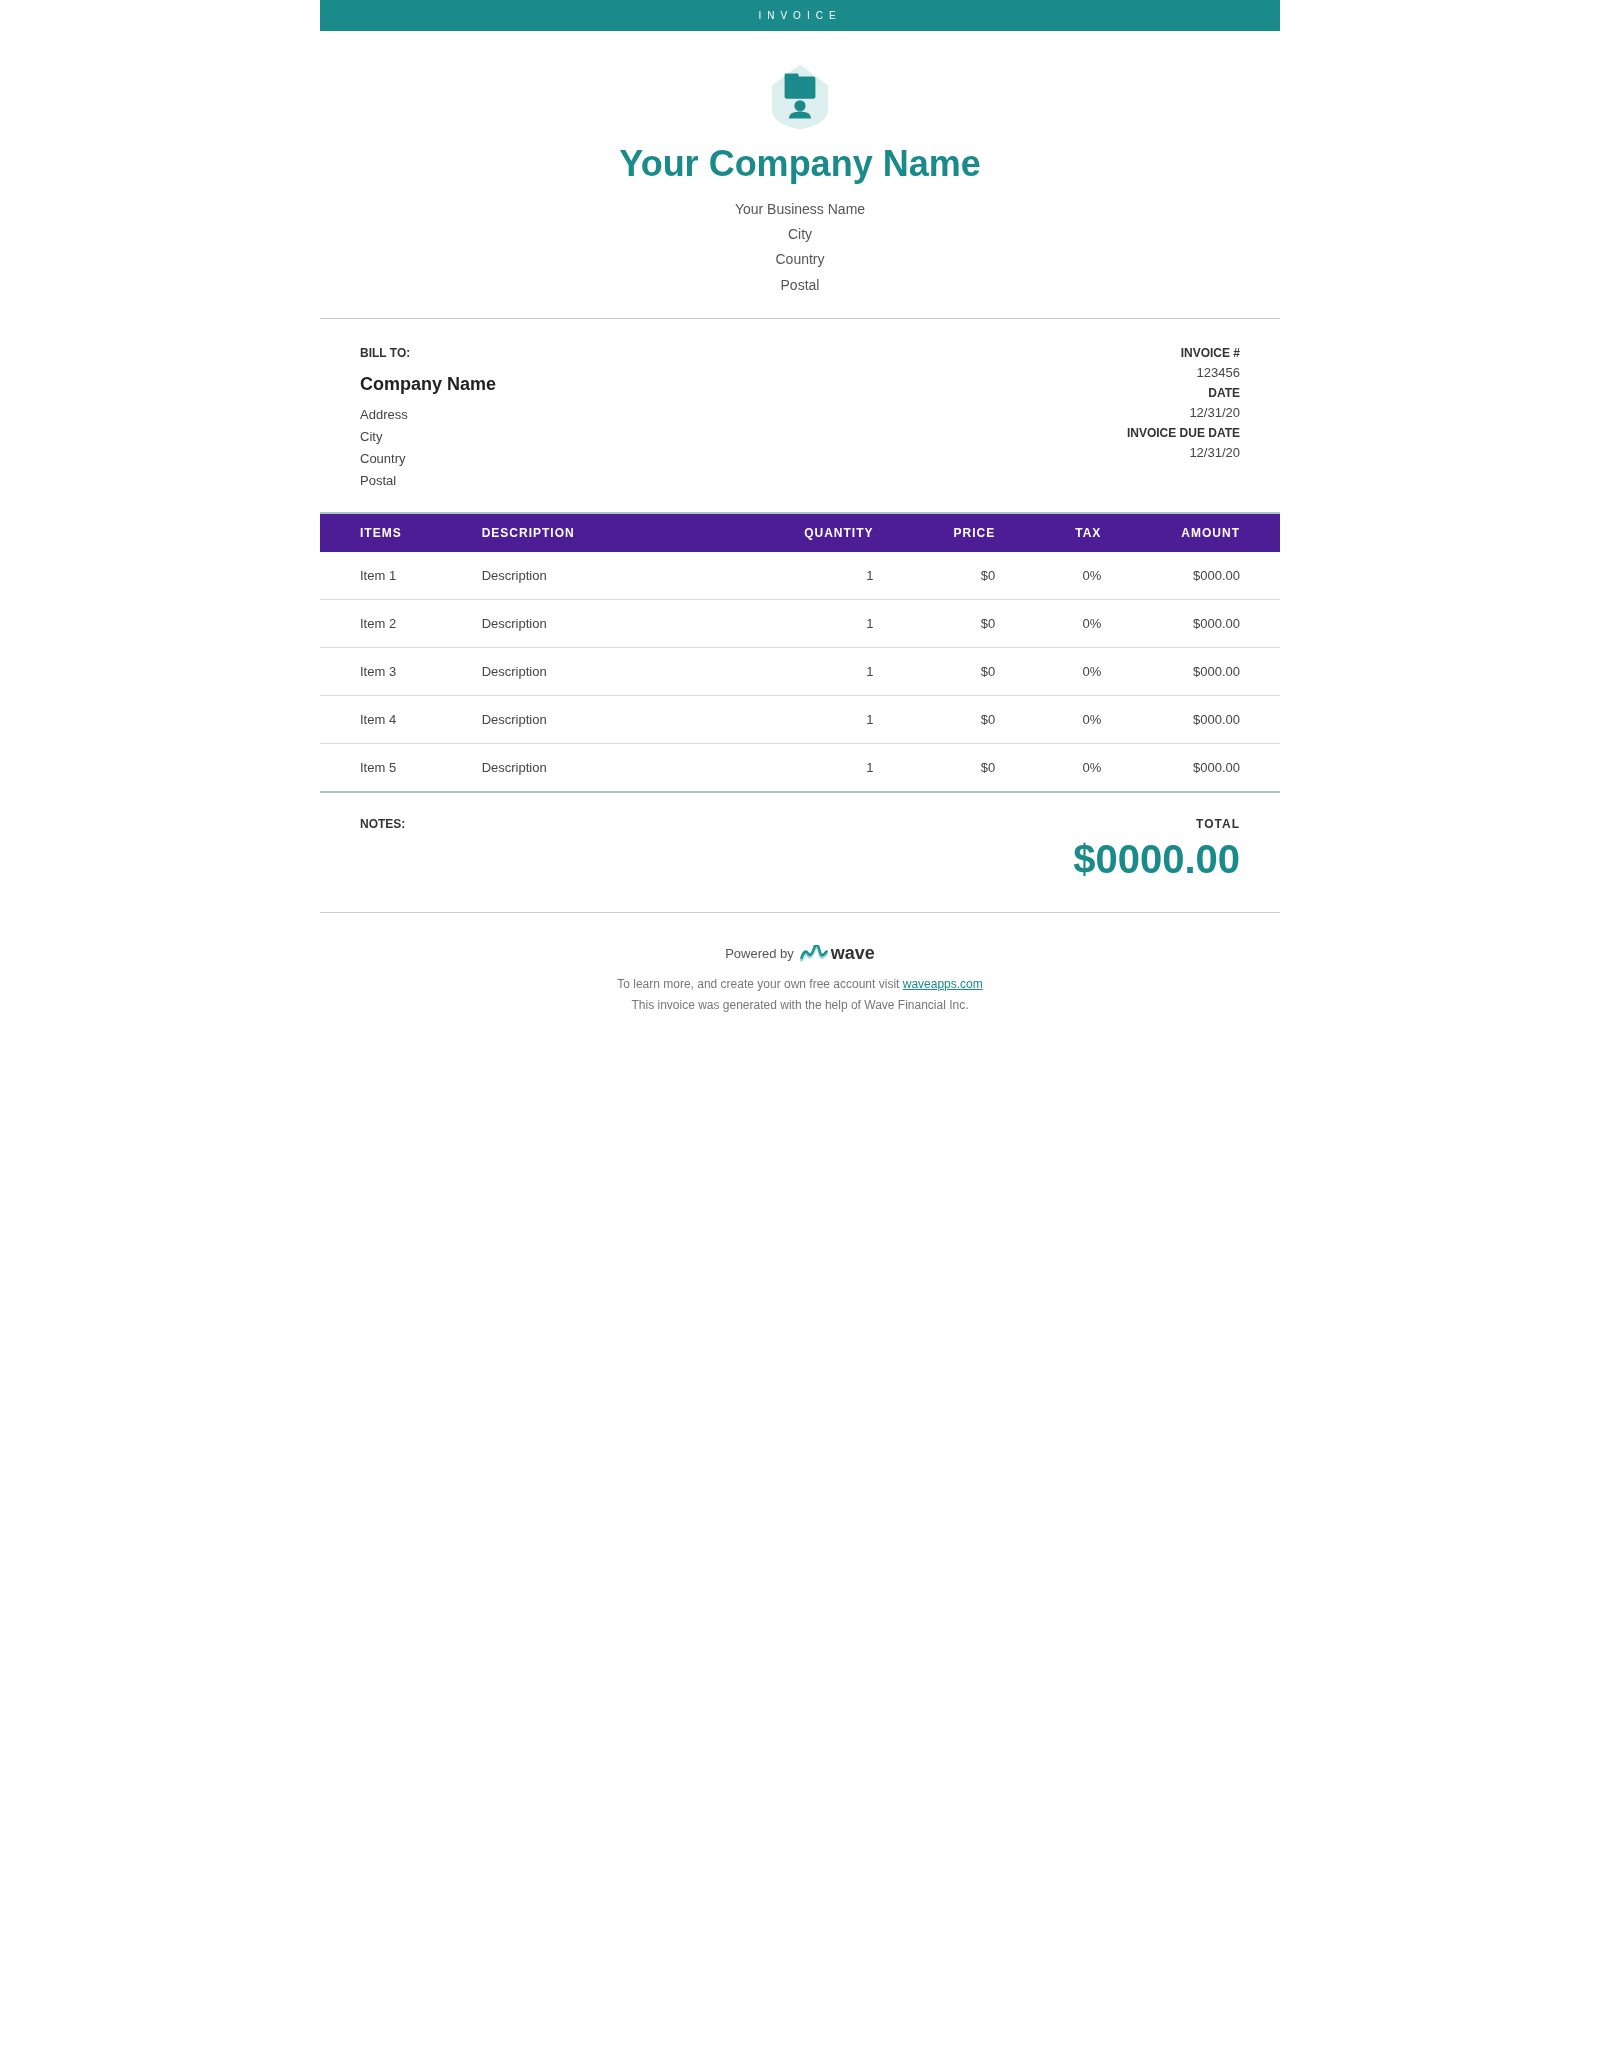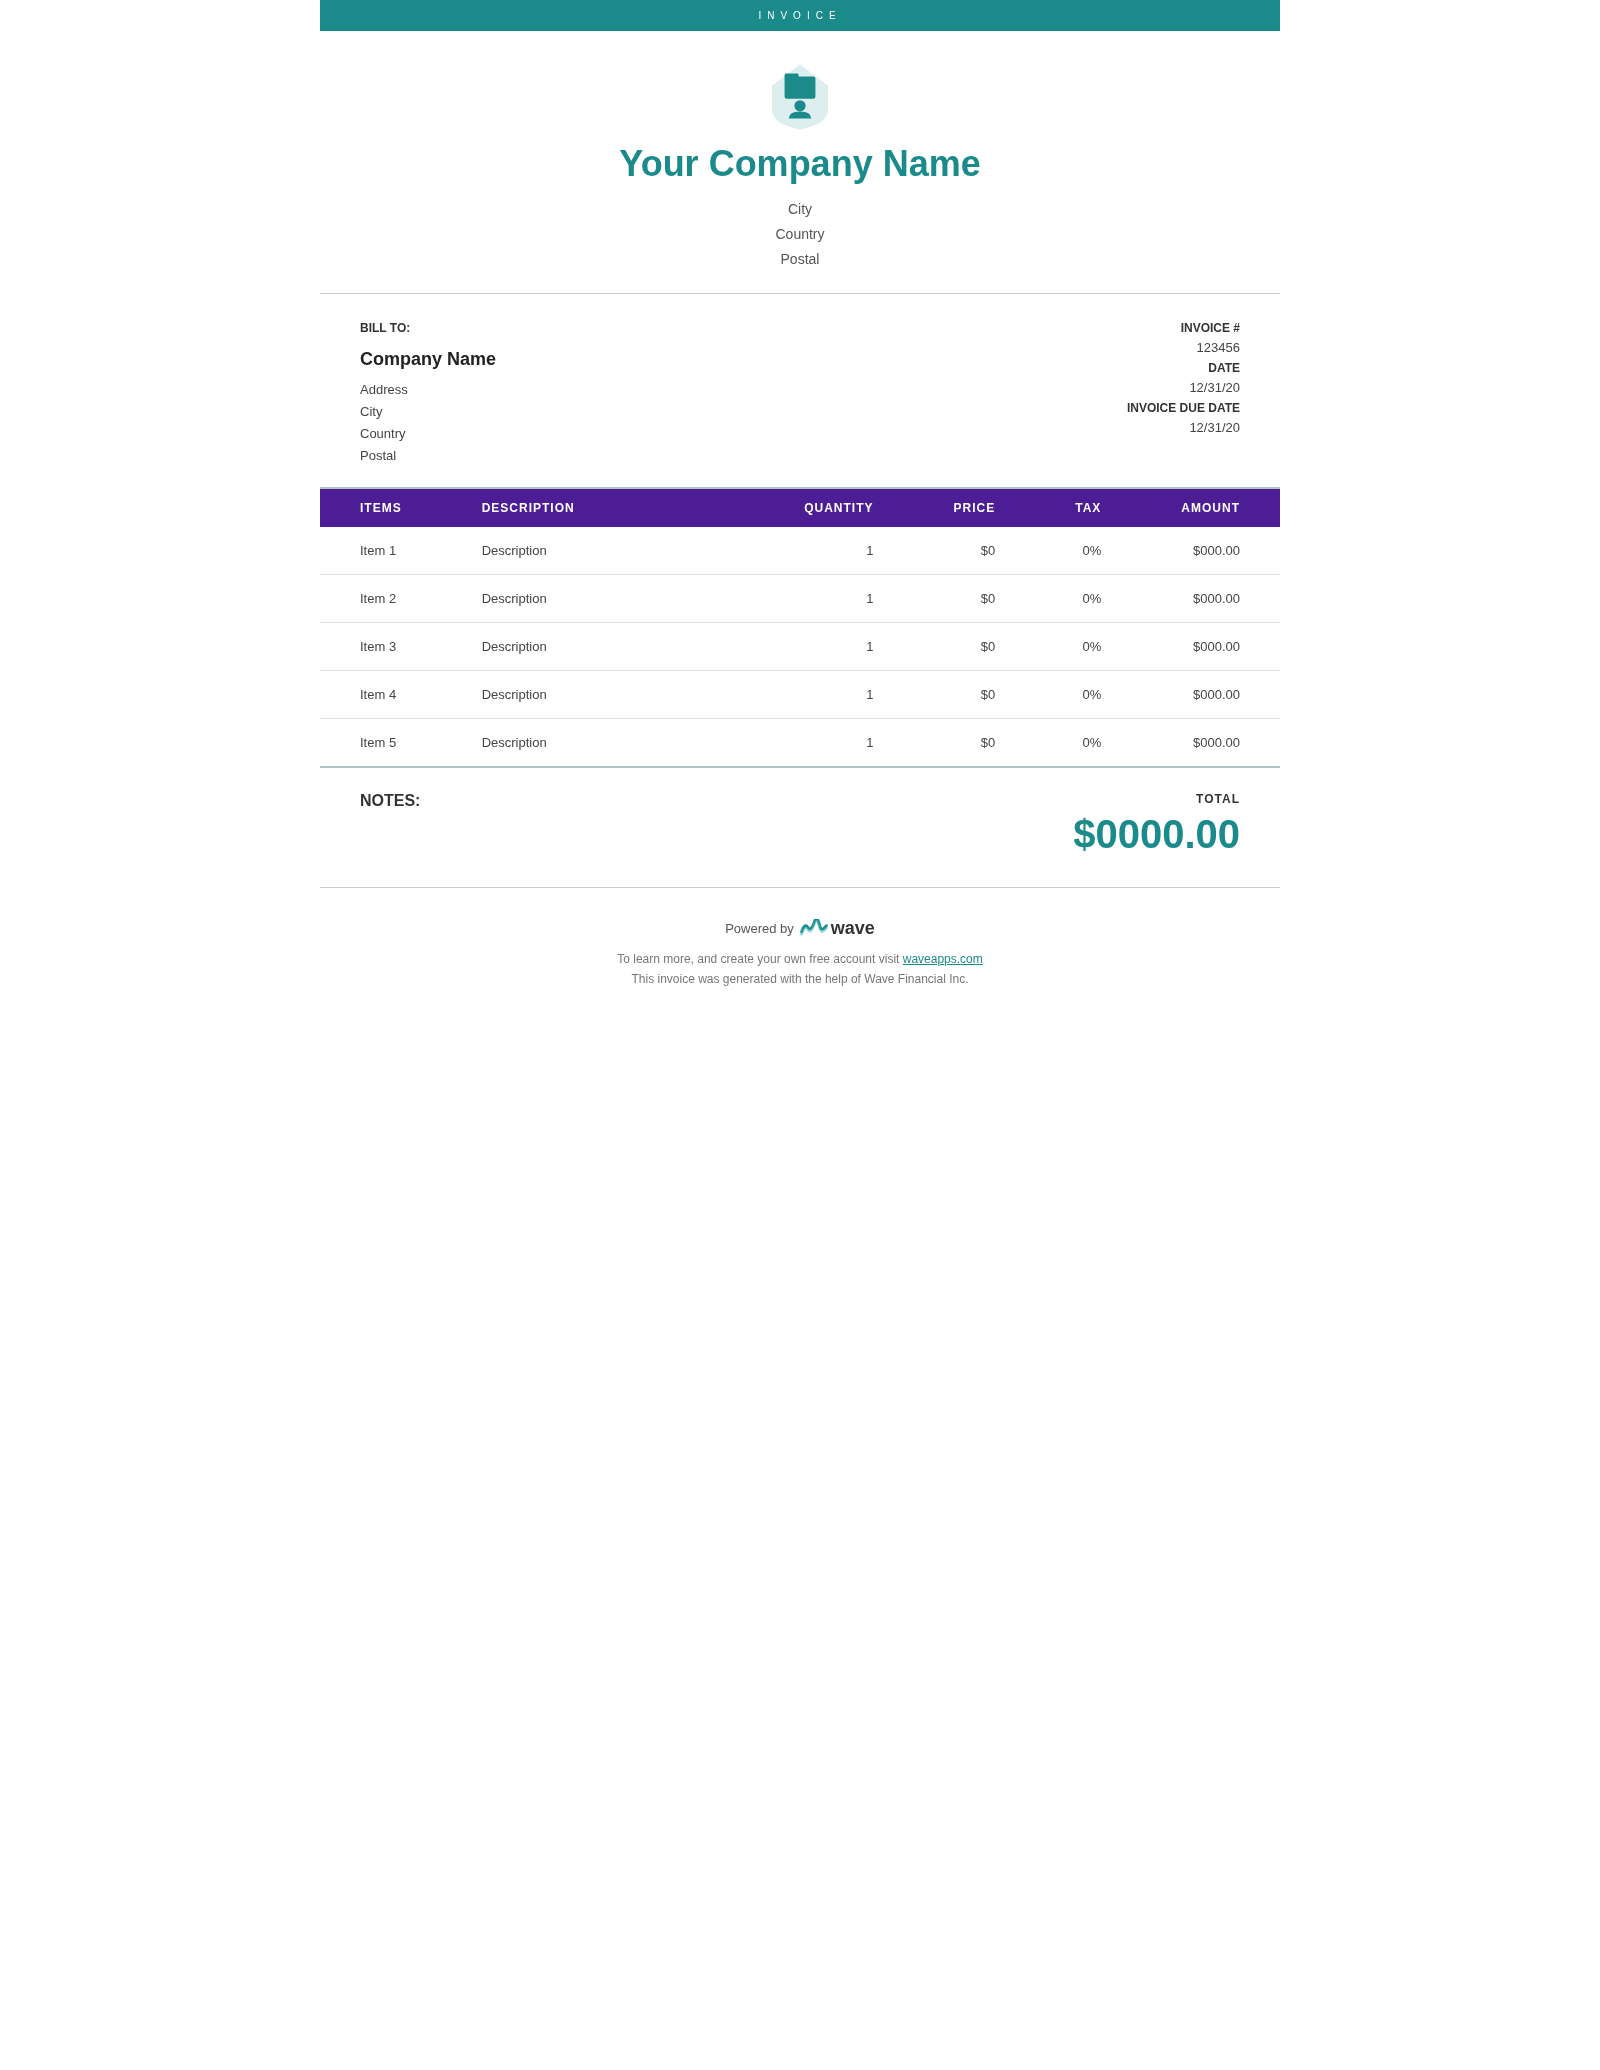--- a/index.html
+++ b/index.html
@@ -135,21 +135,21 @@
     
     .notes-total {
       display: flex;
       justify-content: space-between;
       padding: 24px 40px 30px;
       border-bottom: 1px solid #ccc;
       align-items: flex-start;
     }
 
     .notes-section .notes-label {
-      font-size: 16px;
+      font-size: 12px;
       font-weight: bold;
       color: #333;
       margin-bottom: 10px;
     }
 
     .notes-section .notes-text {
       font-size: 13px;
       color: #555;
       max-width: 500px;
       line-height: 1.6;
@@ -238,20 +238,21 @@
 
       <rect x="28" y="22" width="44" height="32" rx="3" ry="3" fill="#1a8a8a"></rect>
       <rect x="28" y="18" width="20" height="8" rx="2" ry="2" fill="#1a8a8a"></rect>
 
       <circle cx="50" cy="64" r="8" fill="#1a8a8a"></circle>
       <path d="M34 82 Q34 72 50 72 Q66 72 66 82" fill="#1a8a8a"></path>
     </svg>
   </div>
   <div class="company-name">Your Company Name</div>
   <div class="company-details">
+    <p>Your Business Name</p>
     <p>City</p>
     <p>Country</p>
     <p>Postal</p>
   </div>
 </div>
 
 <div class="invoice-info">
   <div class="bill-to">
     <p class="label">BILL TO:</p>
     <p class="company-bill-name">Company Name</p>

